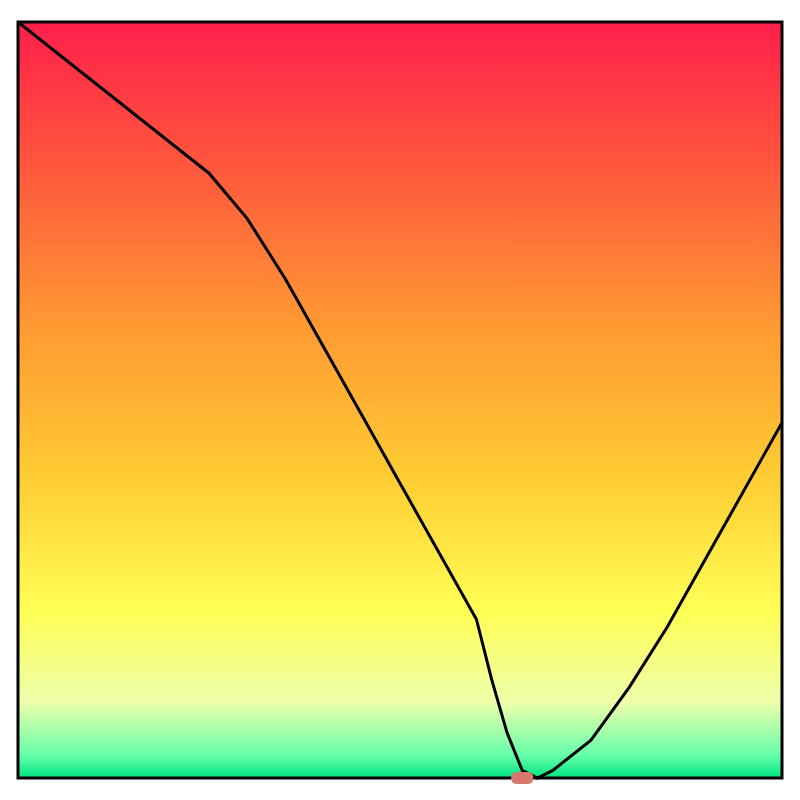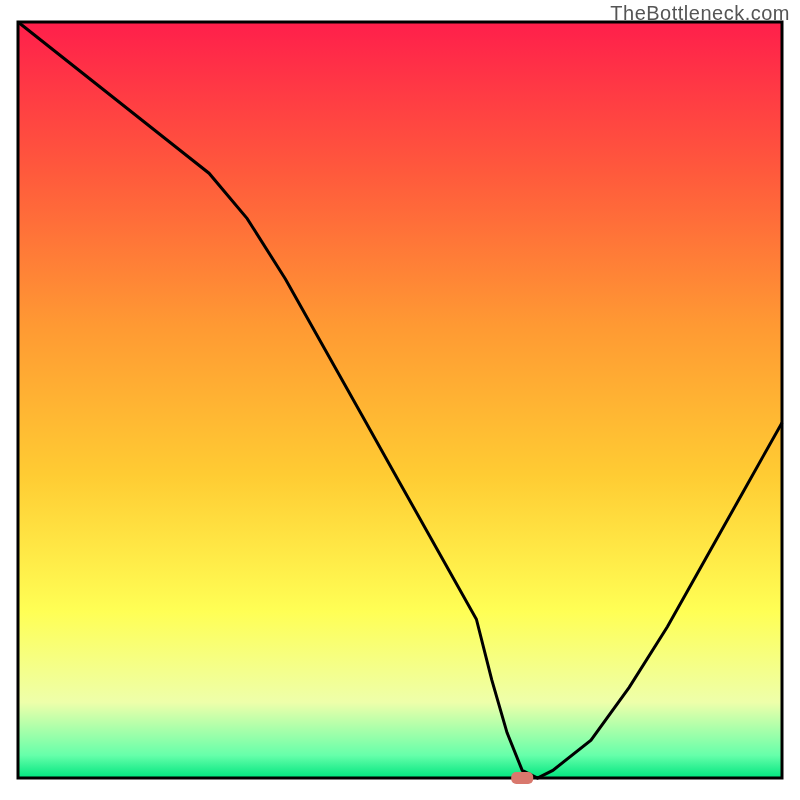--- a/index.html
+++ b/index.html
@@ -26,21 +26,20 @@
     z-index: 10;
   }
   svg {
     display: block;
   }
 </style>
 </head>
 <body>
 
 <div class="container">
-  <div class="watermark">TheBottleneck.com</div>
   <svg id="chart-svg" width="800" height="800" viewBox="0 0 800 800">
     <defs>
       <linearGradient id="bg-grad" x1="0" y1="0" x2="0" y2="1">
           <stop offset="0%" stop-color="#ff1f4b"></stop>
           <stop offset="20%" stop-color="#ff5a3c"></stop>
           <stop offset="40%" stop-color="#ff9933"></stop>
           <stop offset="60%" stop-color="#ffcc33"></stop>
           <stop offset="78%" stop-color="#ffff55"></stop>
           <stop offset="90%" stop-color="#eeffaa"></stop>
           <stop offset="97%" stop-color="#66ffaa"></stop>

